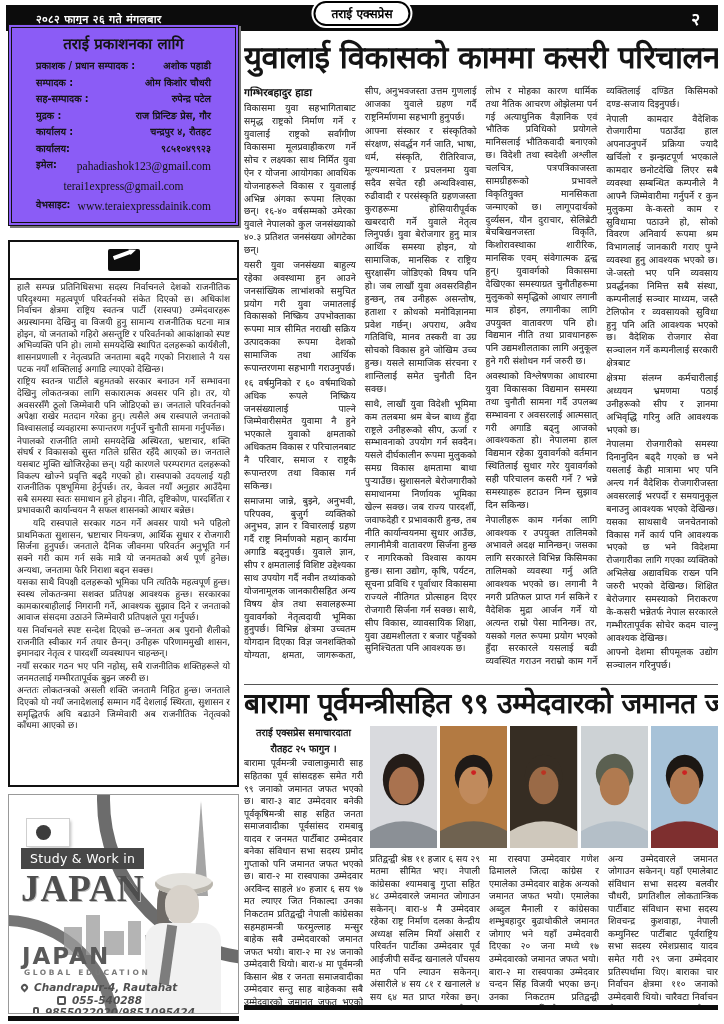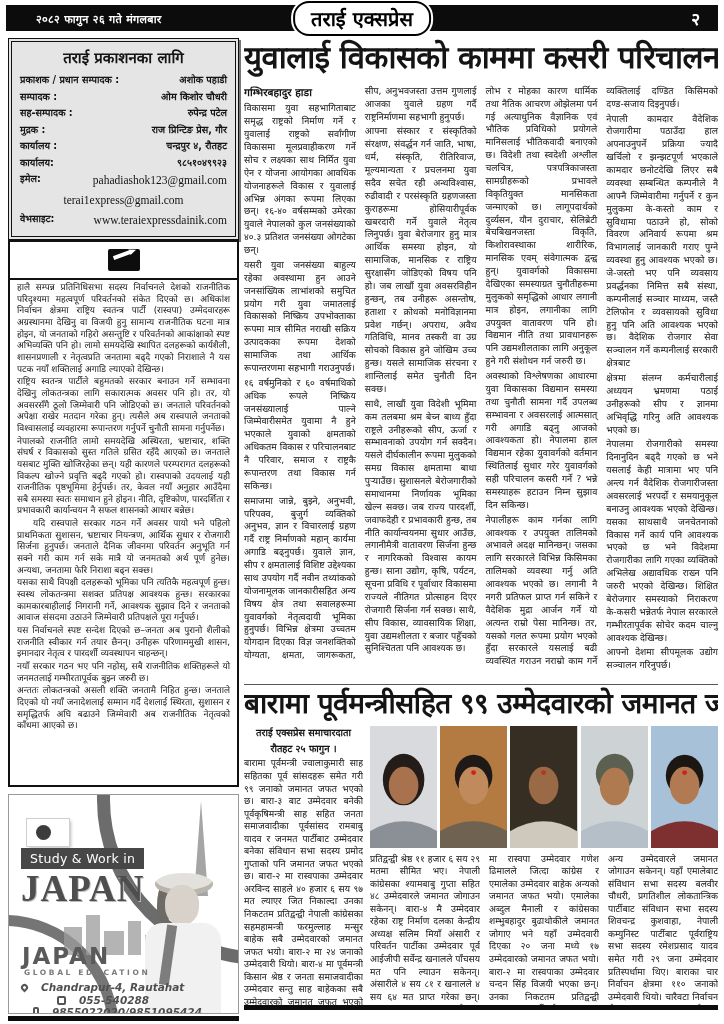--- a/index.html
+++ b/index.html
@@ -6,26 +6,26 @@
   html,body { background:#e8e8e8; }
   .page { position:relative; width:724px; height:1024px; background:#fff; margin:0 auto;
           font-family:"DejaVu Sans","Liberation Sans",sans-serif; color:#141414; overflow:hidden; }
 
   
   .masthead { position:absolute; top:5px; left:6px; right:6px; height:26px; background:#0c0c0c;
               color:#fff; display:flex; align-items:center; }
   .m-date { font-size:11px; font-weight:bold; padding-left:30px; letter-spacing:.3px; }
   .m-pill { position:absolute; left:50%; top:-4px; transform:translateX(-50%); background:#fff;
             color:#000; border:2px solid #000; border-radius:16px; padding:2px 16px;
-            font-size:20px; font-weight:bold; white-space:nowrap; box-shadow:0 0 0 2px #fff; }
+            font-size:12px; font-weight:bold; white-space:nowrap; box-shadow:0 0 0 2px #fff; }
   .m-page { margin-left:auto; padding-right:18px; font-size:17px; font-weight:bold; }
 
   
-  .pub-box { position:absolute; left:8px; top:38px; width:231px; border:4px double #111;
-             background:#e5e5e5; padding:5px 8px 6px; box-shadow:2px 2px 0 #777; }
+  .pub-box { position:absolute; left:8px; top:24px; width:231px; border:4px double #111;
+             background:#8b5cf6; padding:5px 24px 6px; box-shadow:2px 2px 0 #777; }
   .pub-title { text-align:center; font-size:15px; font-weight:bold; margin-bottom:5px; }
   .pub-row { display:flex; justify-content:space-between; font-size:9.6px; font-weight:bold;
              line-height:1.72; gap:4px; }
   .pub-row .val { text-align:right; }
   .latin { font-family:"Liberation Serif","DejaVu Serif",serif; font-weight:normal; font-size:11.5px; }
   .pub-row.center-val { justify-content:center; }
 
   .ed-box { position:absolute; left:8px; top:240px; width:231px; height:547px; border:2px solid #111;
             background:#fff; overflow:hidden; }
   .ed-head { display:flex; align-items:center; justify-content:center; gap:12px;
@@ -65,21 +65,21 @@
   .ad-woman { position:absolute; right:2px; bottom:0; width:105px; height:140px; }
   .ad-woman .hat { position:absolute; left:24px; top:0; width:58px; height:22px; background:#e3e1dc;
                    border-radius:50%; box-shadow:inset 0 -5px 0 #b9b5ac; }
   .ad-woman .face { position:absolute; left:34px; top:12px; width:34px; height:40px; background:#d8d2ca; border-radius:46%; }
   .ad-woman .hair { position:absolute; left:26px; top:14px; width:12px; height:48px; background:#6e6a66; border-radius:40%; }
   .ad-woman .shirt { position:absolute; left:14px; top:50px; width:76px; height:90px; background:#f1f1f1; border-radius:18px 18px 0 0; }
   .ad-woman .strap { position:absolute; left:32px; top:52px; width:10px; height:60px; background:#7d7d7d; transform:rotate(8deg); }
   .ad-aston { position:absolute; left:13px; top:148px; font-size:23px; font-weight:bold; color:#5a5a5a; letter-spacing:2px; }
   .ad-aston-sub { position:absolute; left:15px; top:173px; font-size:7.5px; color:#7a7a7a; letter-spacing:2.6px; font-weight:bold; }
   .ad-line { position:absolute; left:12px; font-size:10.5px; font-weight:bold; color:#4f4f4f;
-             font-style:italic; display:flex; align-items:center; gap:13px; }
+             font-style:italic; display:flex; align-items:center; gap:6px; }
   .ic-pin { width:7px; height:7px; border:2px solid #555; border-radius:50% 50% 50% 0;
             transform:rotate(-45deg); flex:none; }
   .ic-phone { width:9px; height:9px; border:2px solid #555; border-radius:2px; flex:none; }
   .ic-mobile { width:6px; height:10px; border:2px solid #555; border-radius:2px; flex:none; }
 
   
   .main-art { position:absolute; left:244px; top:38px; width:474px; }
   .main-hl { font-size:31px; font-weight:800; letter-spacing:-.5px; line-height:1.25;
              white-space:nowrap; overflow:hidden; }
   .main-cols { margin-top:8px; height:592px; column-count:4; column-gap:9px;

